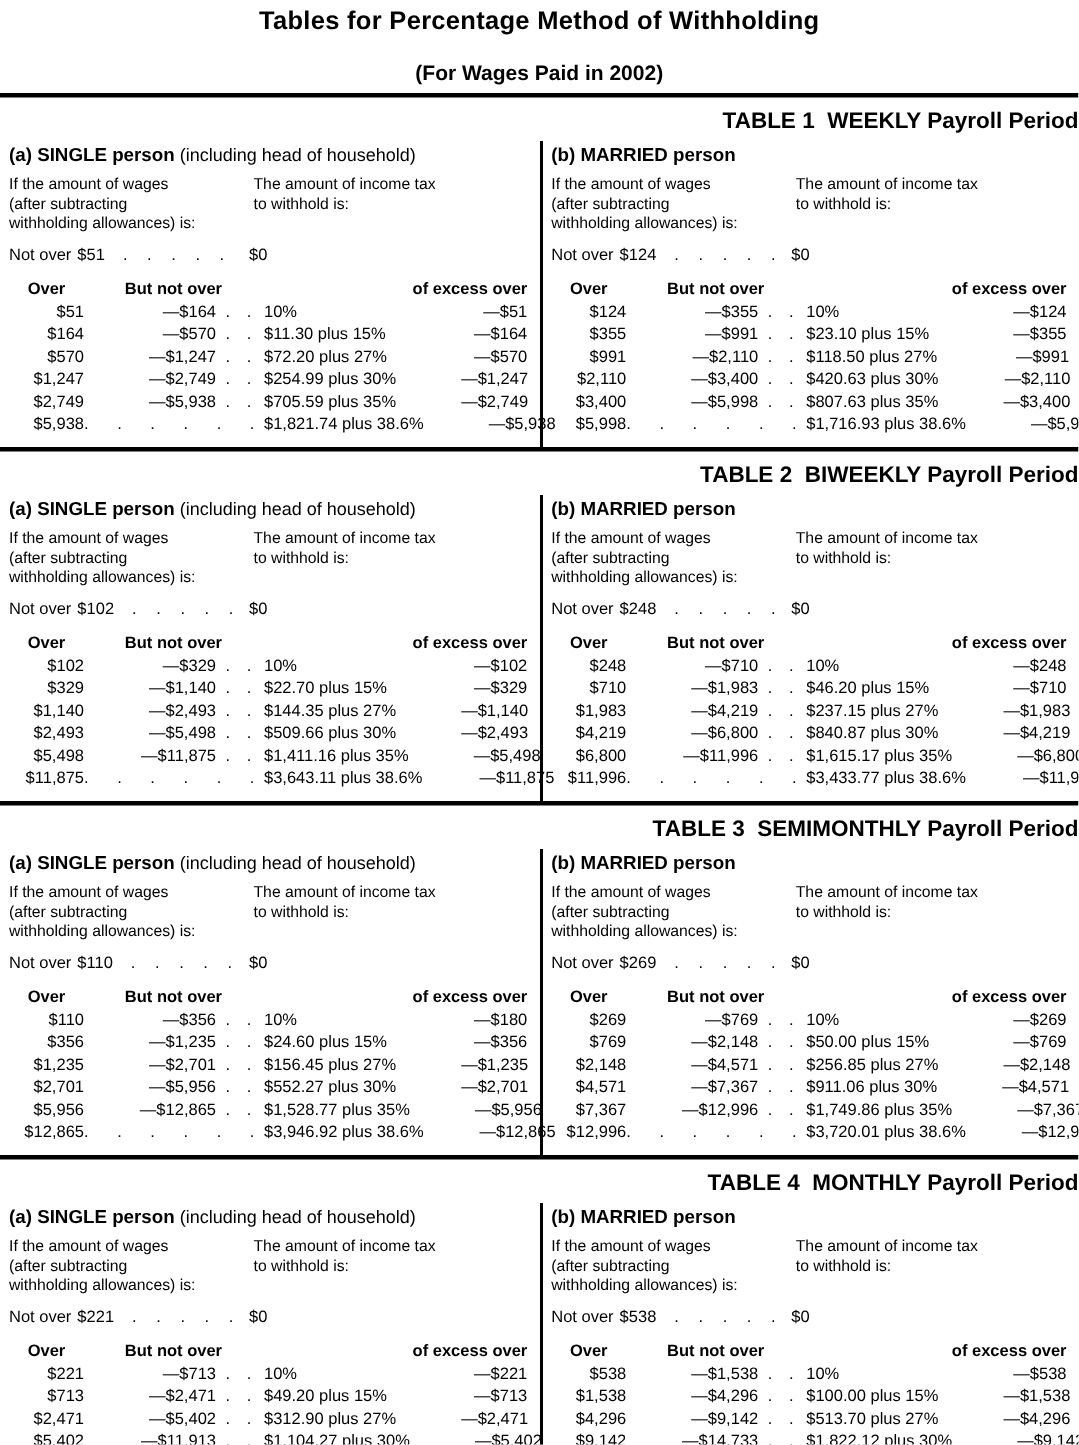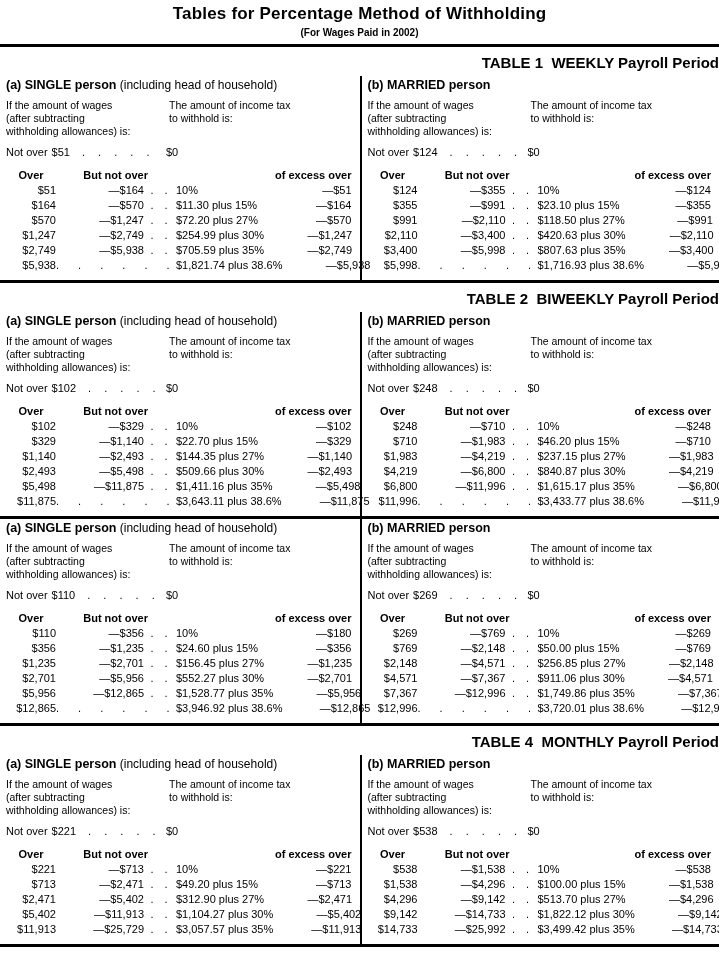--- a/index.html
+++ b/index.html
@@ -5,21 +5,21 @@
   * { box-sizing: border-box; margin: 0; padding: 0; }
   html, body { background: #ffffff; }
   body {
     width: 719px; height: 963px;
     color: #000;
     font-family: "Liberation Sans", sans-serif;
     overflow: hidden;
   }
   .doc-header { text-align: center; padding: 4px 0 6px; border-bottom: 3px solid #000; }
   .doc-title { font-size: 17px; font-weight: bold; letter-spacing: 0.2px; }
-  .doc-subtitle { font-size: 10px; font-weight: bold; margin-top: 3px; }
+  .doc-subtitle { font-size: 14px; font-weight: bold; margin-top: 16px; }
 
   .table-section { border-bottom: 3px solid #000; }
   .section-title {
     text-align: right; font-size: 15px; font-weight: bold;
     padding: 7px 0 5px; white-space: pre;
   }
   .cols { display: flex; align-items: stretch; }
   .panel { width: 50%; padding: 1px 8px 7px 6px; }
   .panel[data-kind="married"] { border-left: 2px solid #000; }
 
@@ -385,20 +385,21 @@
 
     <div class="c-tax">$3,433.77 plus 38.6%</div>
     <div class="c-excess">—$11,996</div>
   </div>
 </div>
       </div>
     </div>
   </section>
 
   <section class="table-section">
+    <h2 class="section-title">TABLE 3  SEMIMONTHLY Payroll Period</h2>
     <div class="cols">
       <div class="panel" data-kind="single">
         <div class="person-line">
           <span class="person-bold">(a) SINGLE person</span><span class="person-rest"> (including head of household)</span>
         </div>
         <div class="cond">
           <div>
             <div>If the amount of wages</div>
             <div>(after subtracting</div>
             <div>withholding allowances) is:</div>

